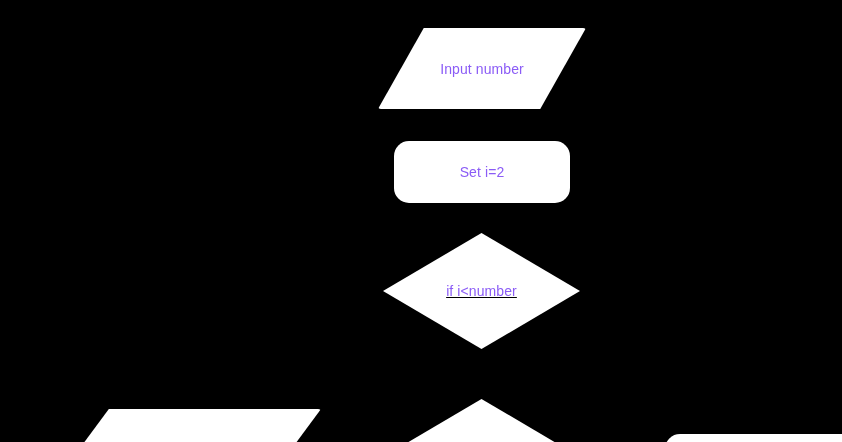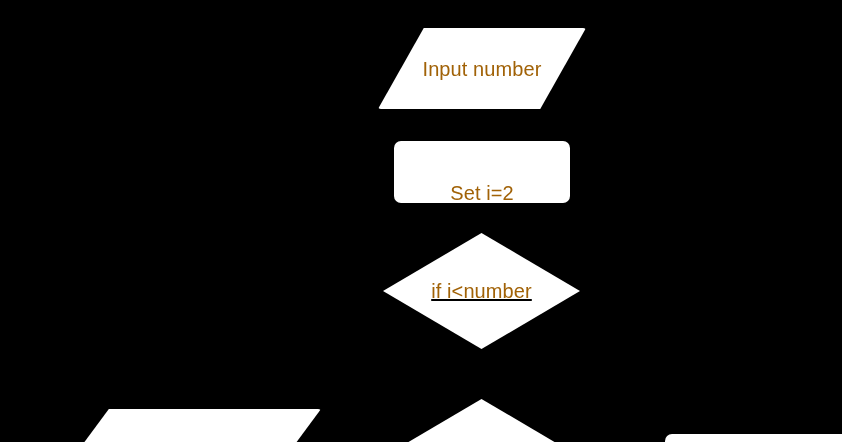--- a/index.html
+++ b/index.html
@@ -23,39 +23,38 @@
   .node {
     position: absolute;
     background: #ffffff;
     color: #000000;
     display: flex;
     align-items: center;
     justify-content: center;
     box-sizing: border-box;
   }
   .node-label {
-    font-size: 20px;
+    font-size: 14px;
     line-height: 1;
-    color: #a16207;
+    color: #8b5cf6;
     white-space: nowrap;
     letter-spacing: 0.1px;
   }
   
   .shape-parallelogram {
     clip-path: polygon(22% 0%, 100% 0%, 78% 100%, 0% 100%);
     border-radius: 3px;
   }
   
   .shape-diamond {
     clip-path: polygon(50% 0%, 100% 50%, 50% 100%, 0% 50%);
   }
   
   .shape-roundrect {
-    border-radius: 7px;
-    align-items: flex-end;
+    border-radius: 15px;
   }
 
   
   #node-input-number {
     left: 378px;
     top: 28px;
     width: 208px;
     height: 81px;
   }
   #node-set-i {

